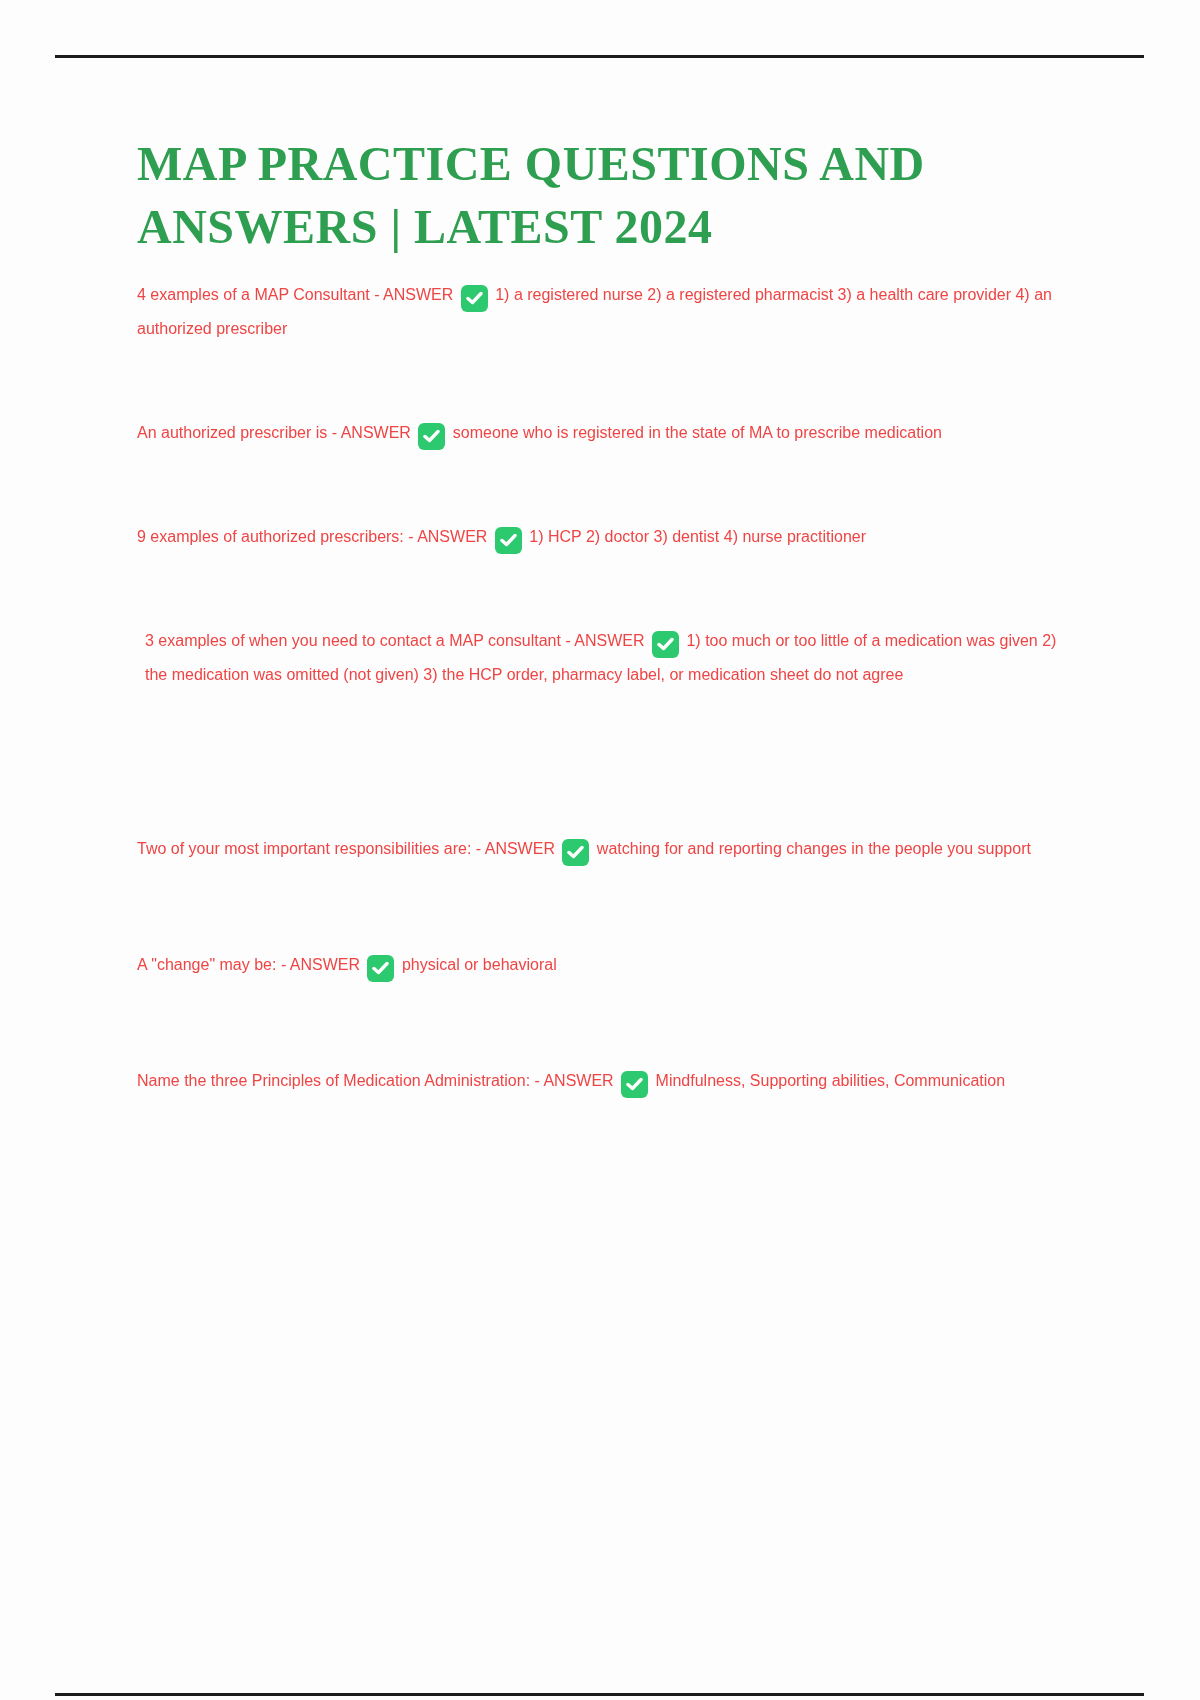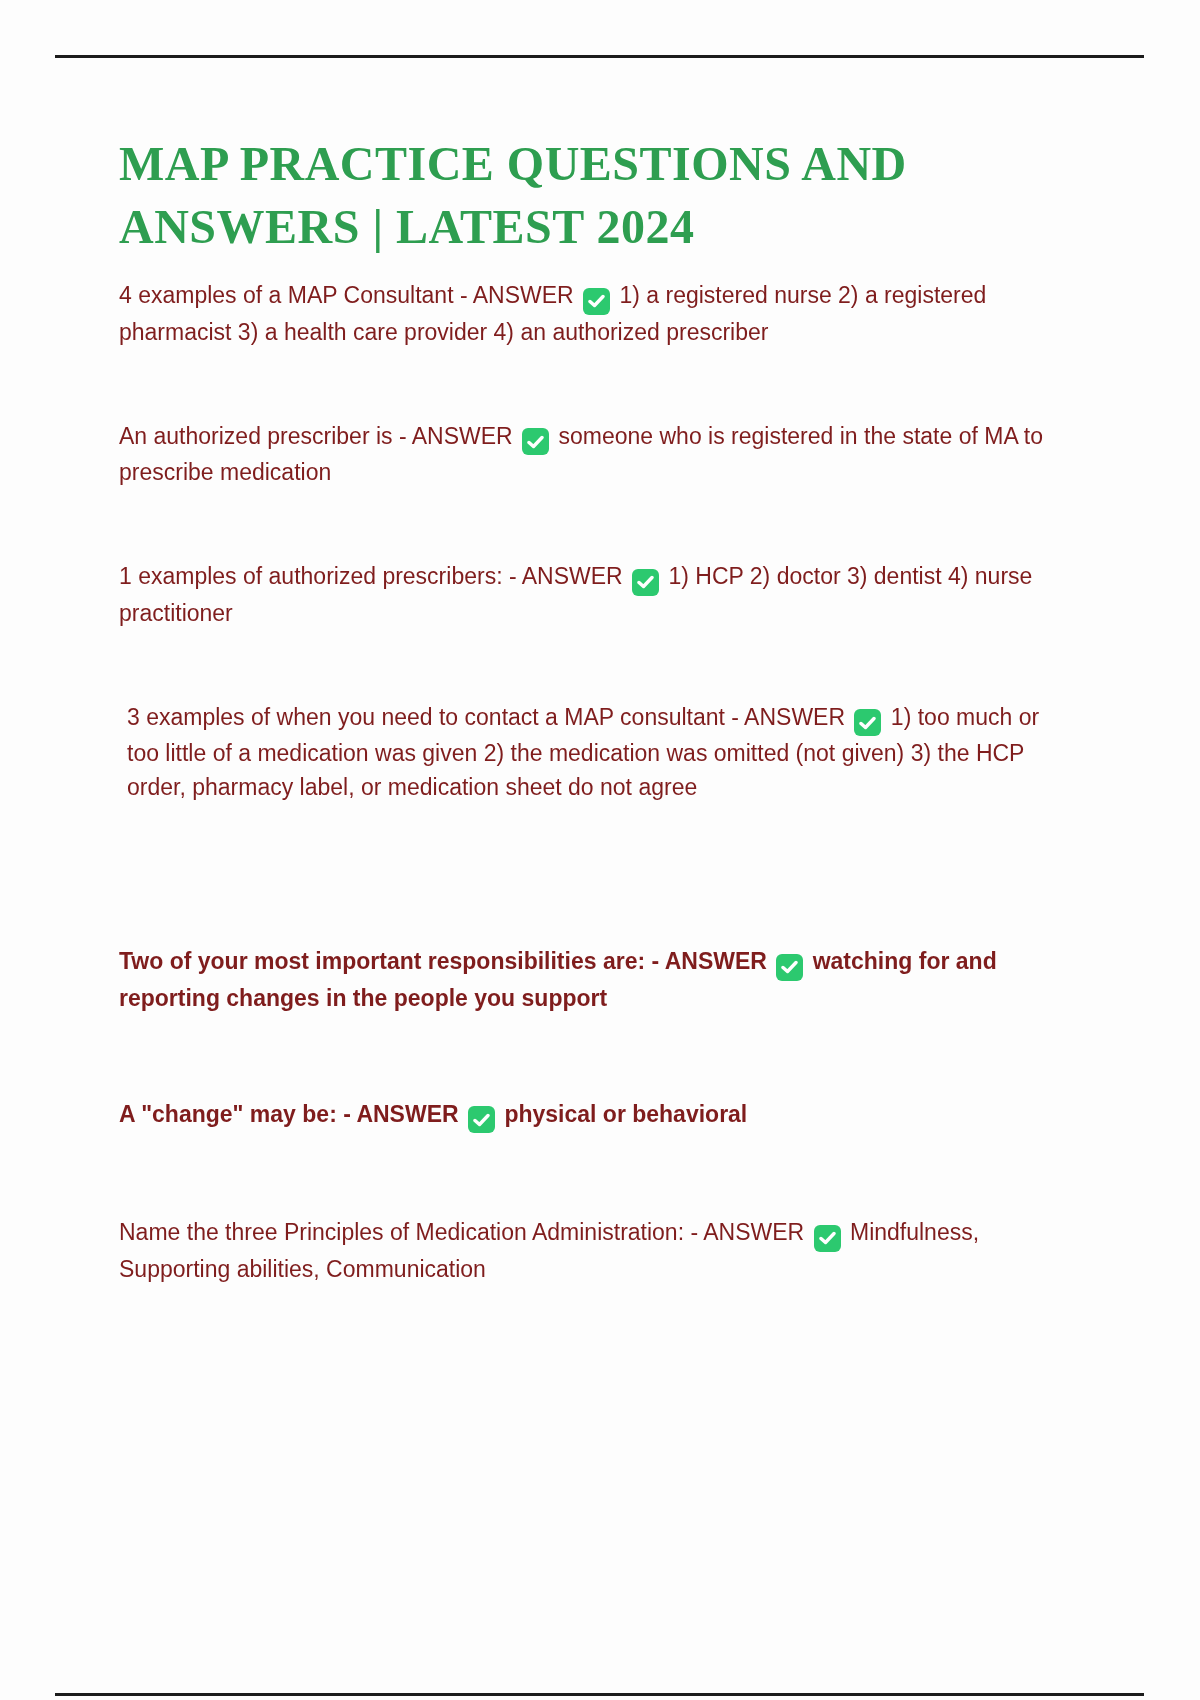--- a/index.html
+++ b/index.html
@@ -20,43 +20,43 @@
     left: 55px;
     width: 1089px;
     height: 3px;
     background: #1c1c1c;
   }
   .rule-top { top: 55px; }
   .rule-bottom { top: 1693px; }
 
   .content {
     position: absolute;
-    left: 119px;
+    left: 137px;
     top: 132px;
     width: 942px;
   }
 
   .doc-title {
     font-family: "Liberation Serif", serif;
     font-weight: 700;
     color: #2e9e50;
     font-size: 48px;
     line-height: 63px;
     letter-spacing: 0.5px;
     margin: 0 0 20px 0;
   }
 
   .qa {
-    font-size: 23px;
+    font-size: 16px;
     line-height: 34px;
-    color: #7f1d1d;
+    color: #ef4444;
     margin: 0 0 70px 0;
   }
   .qa.mb-xl { margin-bottom: 140px; margin-left: 8px; }
-  .qa.mb-lg { margin-bottom: 82px; font-weight: bold; }
+  .qa.mb-lg { margin-bottom: 82px; }
 
   .check {
     display: inline-flex;
     align-items: center;
     justify-content: center;
     width: 27px;
     height: 27px;
     border-radius: 6px;
     background: #2cc96f;
     vertical-align: -5px;
@@ -81,21 +81,21 @@
             <polyline points="2,7.5 6.5,11.5 15,2.5" fill="none" stroke="#ffffff" stroke-width="3.4" stroke-linecap="round" stroke-linejoin="round"></polyline>
           </svg>
         </span> <span>1) a registered nurse 2) a registered pharmacist 3) a health care provider 4) an authorized prescriber</span></p>
 
     <p class="qa"><span>An authorized prescriber is</span> <span>- ANSWER</span> <span class="check">
           <svg width="17" height="14" viewBox="0 0 17 14">
             <polyline points="2,7.5 6.5,11.5 15,2.5" fill="none" stroke="#ffffff" stroke-width="3.4" stroke-linecap="round" stroke-linejoin="round"></polyline>
           </svg>
         </span> <span>someone who is registered in the state of MA to prescribe medication</span></p>
 
-    <p class="qa"><span>1 examples of authorized prescribers:</span> <span>- ANSWER</span> <span class="check">
+    <p class="qa"><span>9 examples of authorized prescribers:</span> <span>- ANSWER</span> <span class="check">
           <svg width="17" height="14" viewBox="0 0 17 14">
             <polyline points="2,7.5 6.5,11.5 15,2.5" fill="none" stroke="#ffffff" stroke-width="3.4" stroke-linecap="round" stroke-linejoin="round"></polyline>
           </svg>
         </span> <span>1) HCP 2) doctor 3) dentist 4) nurse practitioner</span></p>
 
     <p class="qa mb-xl"><span>3 examples of when you need to contact a MAP consultant</span> <span>- ANSWER</span> <span class="check">
           <svg width="17" height="14" viewBox="0 0 17 14">
             <polyline points="2,7.5 6.5,11.5 15,2.5" fill="none" stroke="#ffffff" stroke-width="3.4" stroke-linecap="round" stroke-linejoin="round"></polyline>
           </svg>
         </span> <span>1) too much or too little of a medication was given 2) the medication was omitted (not given) 3) the HCP order, pharmacy label, or medication sheet do not agree</span></p>

